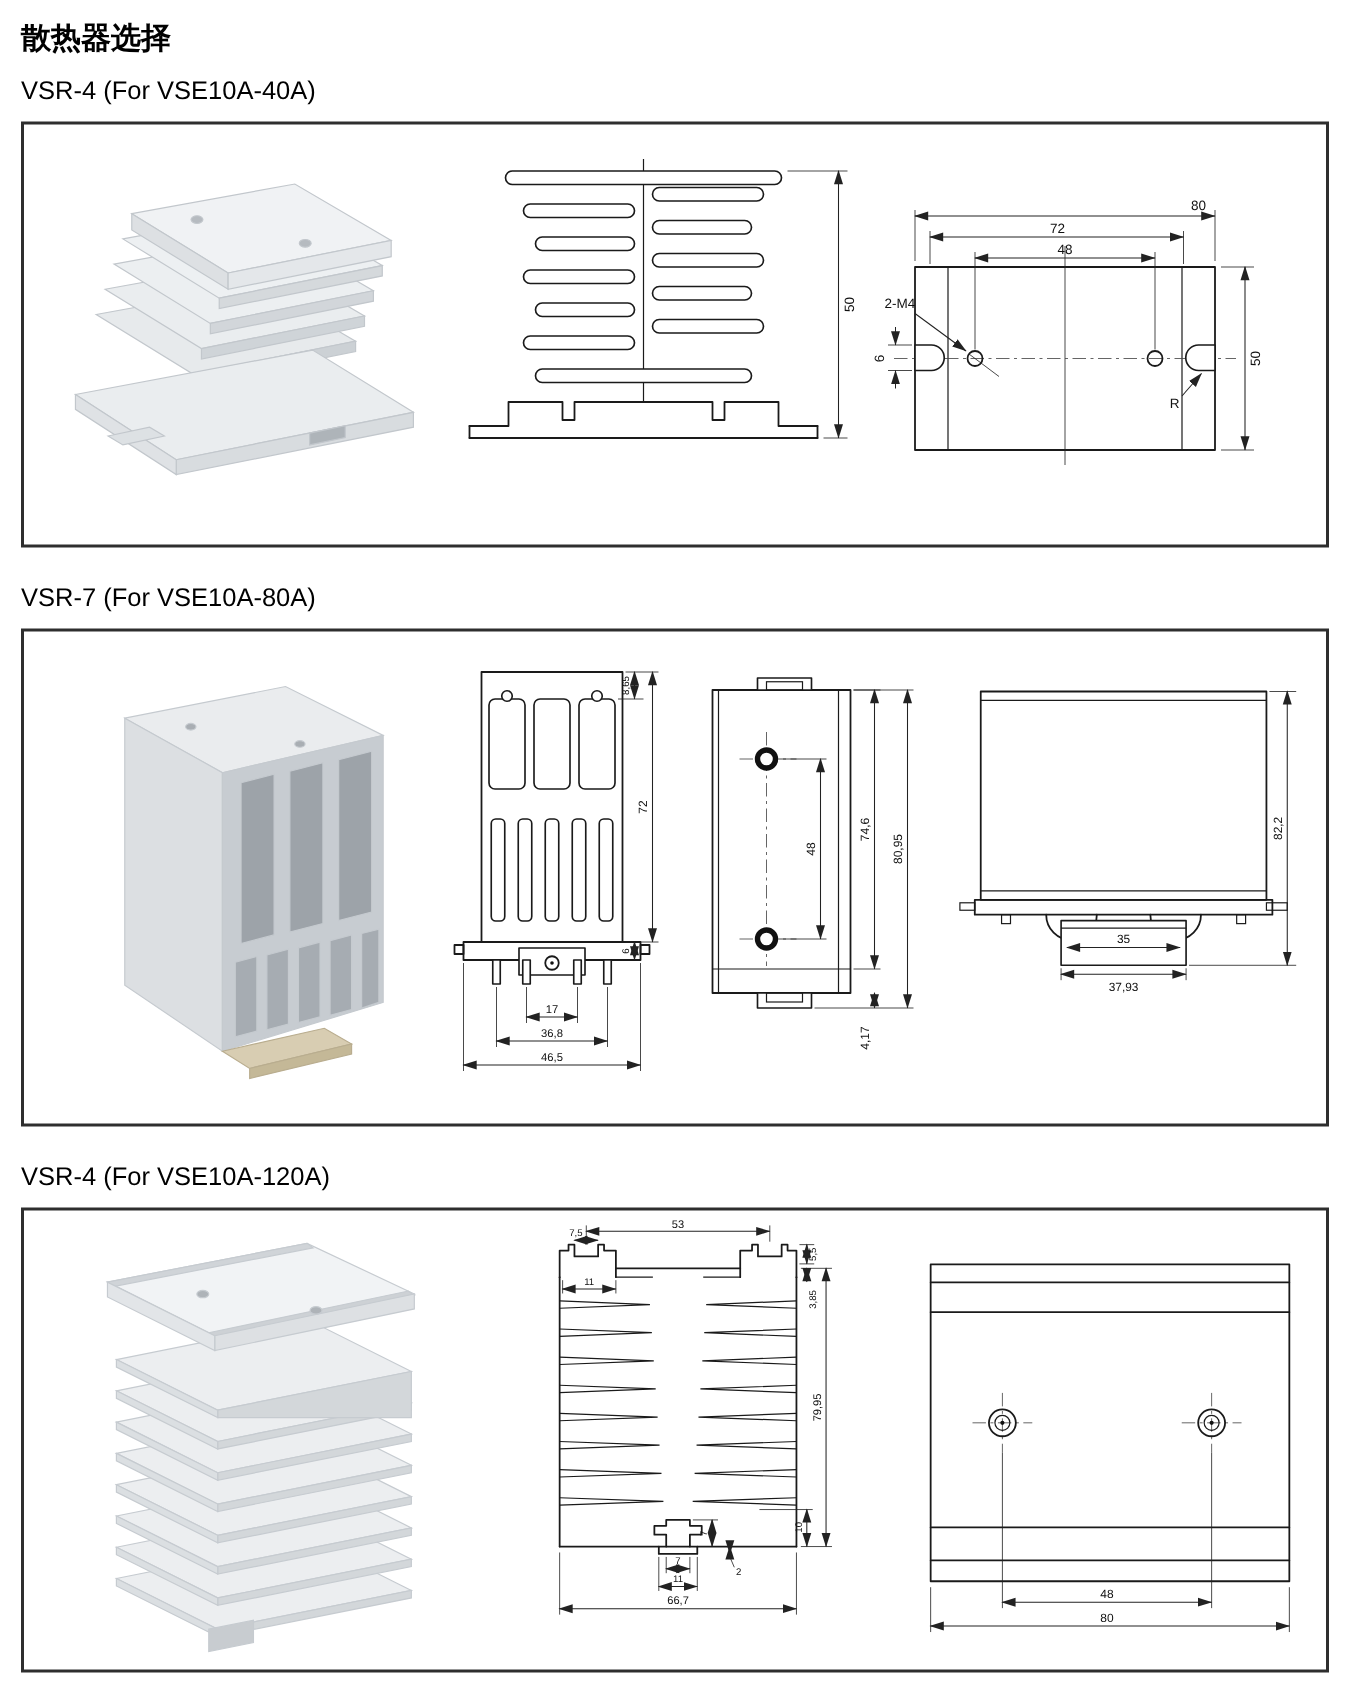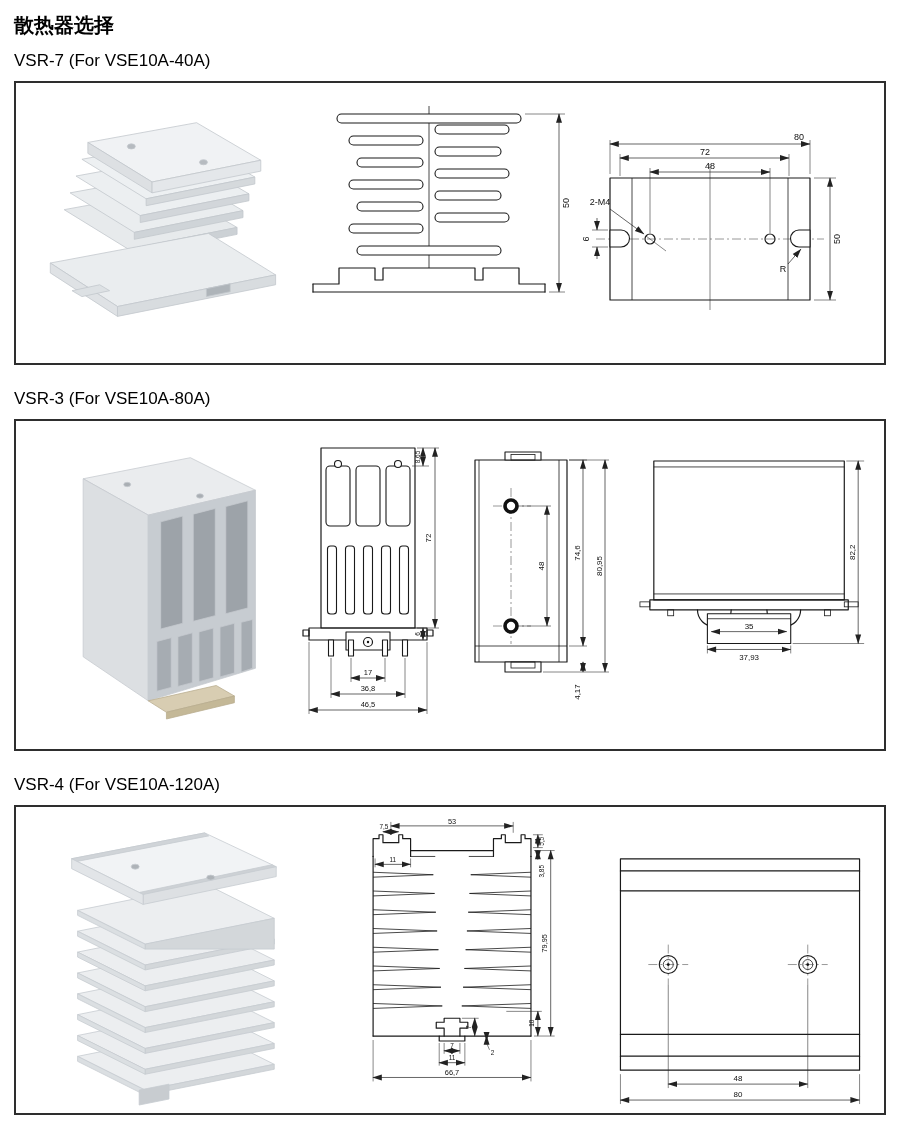--- a/index.html
+++ b/index.html
@@ -4,21 +4,21 @@
 <style>
   html,body{margin:0;padding:0;background:#fff;}
   body{width:900px;height:1134px;font-family:"Liberation Sans",sans-serif;color:#000;overflow:hidden;}
   .page{padding:10px 14px 12px;}
   .doc-title{font-size:20px;font-weight:bold;margin:2px 0 12px;font-family:"Liberation Sans",sans-serif;}
   .sec-label{font-size:17px;margin:0 0 10px;font-weight:normal;}
   .sec-label.later{margin-top:24px;}
   .panel{border:2px solid #2e2e2e;background:#fff;display:flex;align-items:center;justify-content:space-between;padding:0 4px;}
   .p1{height:280px;}
   .p2{height:328px;}
-  .p3{height:306px;align-items:flex-end;}
+  .p3{height:306px;}
   svg{display:block;}
   .oln{stroke:#1a1a1a;stroke-width:1.2;fill:none;stroke-linejoin:round;stroke-linecap:round;}
   .olnf{stroke:#1a1a1a;stroke-width:1.1;fill:#fff;stroke-linejoin:round;}
   .thin{stroke:#1a1a1a;stroke-width:0.8;fill:none;}
   .dln{stroke:#222;stroke-width:0.7;fill:none;}
   .ext{stroke:#222;stroke-width:0.55;fill:none;}
   .cln{stroke:#444;stroke-width:0.55;fill:none;stroke-dasharray:9 3 2 3;}
   .dim{font-family:"Liberation Sans",sans-serif;font-size:9px;fill:#111;text-anchor:middle;}
   .d8{font-size:8px;}.d7{font-size:7.5px;}.d6{font-size:6.5px;}
 </style>
@@ -33,21 +33,21 @@
     <marker id="aS" markerWidth="10" markerHeight="8" refX="0.8" refY="4" orient="auto" markerUnits="userSpaceOnUse">
       <path d="M9.6,1 L0,4 L9.6,7 z" fill="#222"></path>
     </marker>
   </defs>
 </svg>
 
 <div class="page">
 
   <h1 class="doc-title">散热器选择</h1>
 
-  <div class="sec-label">VSR-7 (For VSE10A-40A)</div>
+  <div class="sec-label">VSR-4 (For VSE10A-40A)</div>
 
   <div class="panel p1">
 
     <svg width="278" height="252" viewBox="0 0 280 255">
       <g stroke="#c2c7cc" stroke-width="0.8">
 
         <g>
           <polygon points="44,114 154,94 219,132 109,154" fill="#e7eaec"></polygon>
           <polygon points="109,154 219,132 219,139 109,161" fill="#ccd1d5"></polygon>
           <polygon points="50,97 160,77 225,115 115,137" fill="#eaedef"></polygon>
@@ -145,21 +145,21 @@
 
       <text class="dim" x="20" y="107">2-M4</text>
       <line class="dln" x1="30" y1="111" x2="64" y2="136" marker-end="url(#aE)"></line>
       <line class="ext" x1="66" y1="138" x2="86" y2="153"></line>
 
       <text class="dim" x="203" y="174">R</text>
       <line class="dln" x1="208" y1="166" x2="221" y2="151" marker-end="url(#aE)"></line>
     </svg>
   </div>
 
-  <div class="sec-label later">VSR-3 (For VSE10A-80A)</div>
+  <div class="sec-label later">VSR-7 (For VSE10A-80A)</div>
 
   <div class="panel p2">
 
     <svg width="268" height="322" viewBox="0 0 280 330">
       <g stroke="#c5cacf" stroke-width="0.8">
         <polygon points="66,54 178,32 246,66 134,92" fill="#eaecee"></polygon>
         <ellipse cx="112" cy="60" rx="3.6" ry="2.3" fill="#a9aeb3"></ellipse>
         <ellipse cx="188" cy="72" rx="3.6" ry="2.3" fill="#a9aeb3"></ellipse>
         <polygon points="66,54 134,92 134,286 66,240" fill="#dcdfe2"></polygon>
         <polygon points="134,92 246,66 246,252 134,286" fill="#c7ccd1"></polygon>

